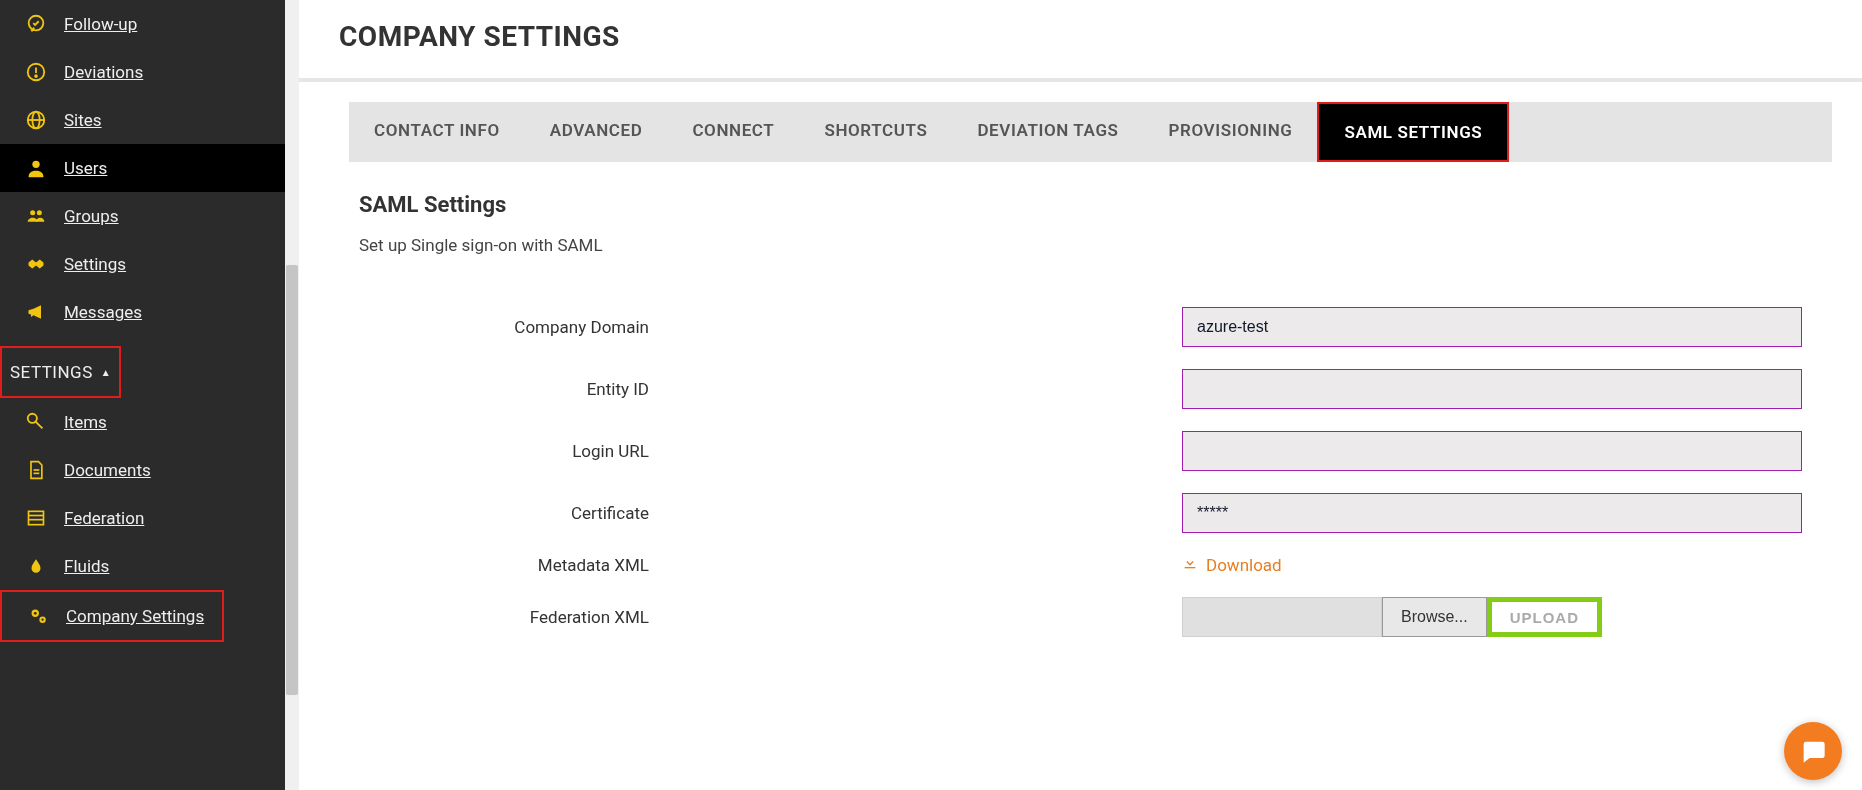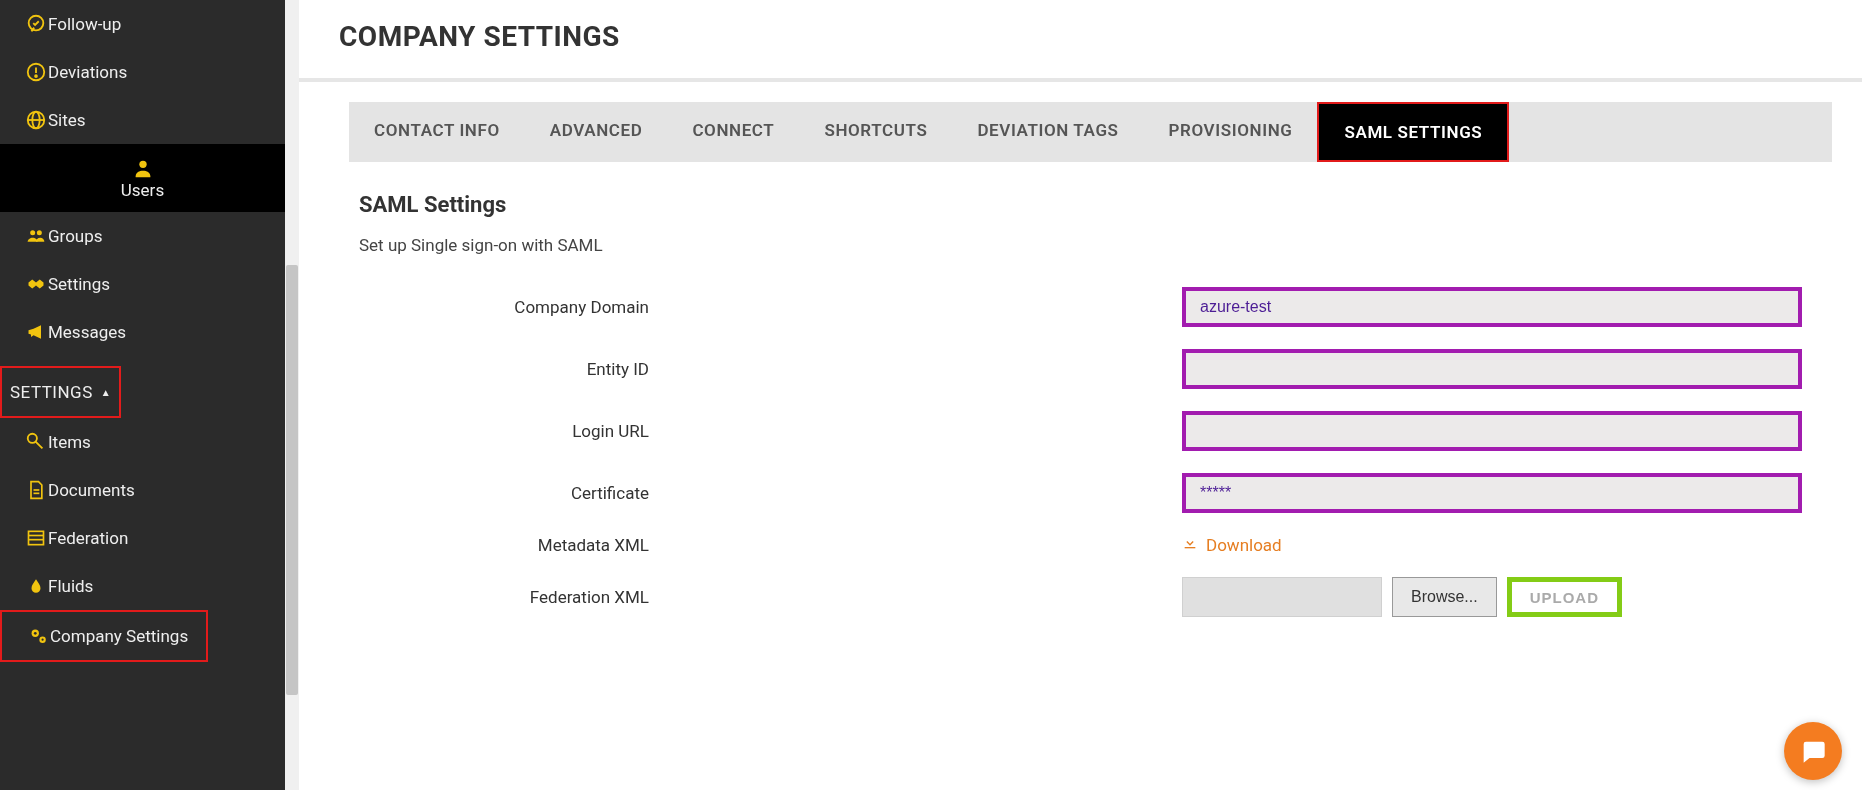--- a/index.html
+++ b/index.html
@@ -17,25 +17,26 @@
   color: #d0d0d0;
   font-size: 17px;
   padding-top: 0;
   flex-shrink: 0;
 }
 .sidebar-item {
   display: flex;
   align-items: center;
   padding: 12px 24px;
   cursor: pointer;
+  gap: 16px;
   color: #eee;
+  text-decoration: underline;
 }
 .sidebar-item.active {
   background: #000;
-  flex-direction: column;
 }
 .sidebar-item .icon {
   width: 24px;
   height: 24px;
   display: flex;
   align-items: center;
   justify-content: center;
   color: #f1c40f;
   font-size: 20px;
   flex-shrink: 0;
@@ -102,21 +103,21 @@
 }
 .panel-title {
   font-size: 22px;
   font-weight: 700;
   color: #333;
   margin-bottom: 18px;
 }
 .panel-subtitle {
   font-size: 17px;
   color: #444;
-  margin-bottom: 32px;
+  margin-bottom: 52px;
 }
 .form-row {
   display: flex;
   align-items: center;
   margin-bottom: 22px;
   justify-content: space-between;
 }
 .form-label {
   width: 320px;
   text-align: right;
@@ -127,35 +128,34 @@
 }
 .form-field {
   flex: 0 0 620px;
 }
 .form-field input[type="text"] {
   width: 100%;
   height: 40px;
   padding: 16px 14px;
   font-size: 16px;
   background: #eceaea;
-  border: 4px solid #a21caf;
-  color: #4c1d95;
+  border: 1px solid #a21caf;
+  color: #0f172a;
 }
 .download-link {
   color: #e67e22;
   font-size: 17px;
   display: inline-flex;
   align-items: center;
   gap: 8px;
   cursor: pointer;
 }
 .file-row {
   display: flex;
   align-items: center;
-  gap: 10px;
 }
 .file-display {
   width: 200px;
   height: 40px;
   background: #e0e0e0;
   border: 1px solid #d0d0d0;
 }
 .browse-btn {
   height: 40px;
   padding: 0 18px;

